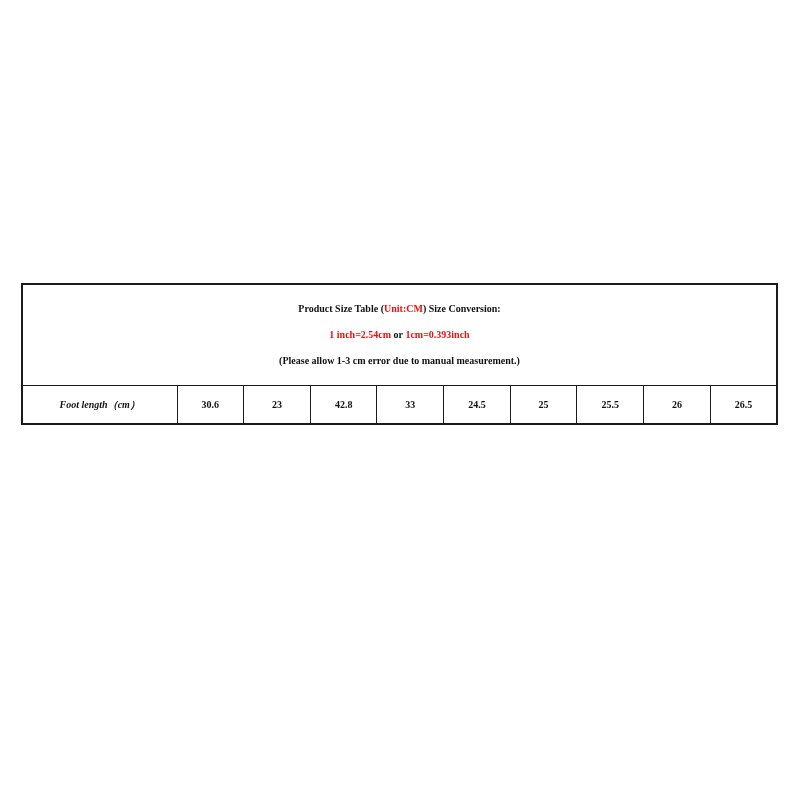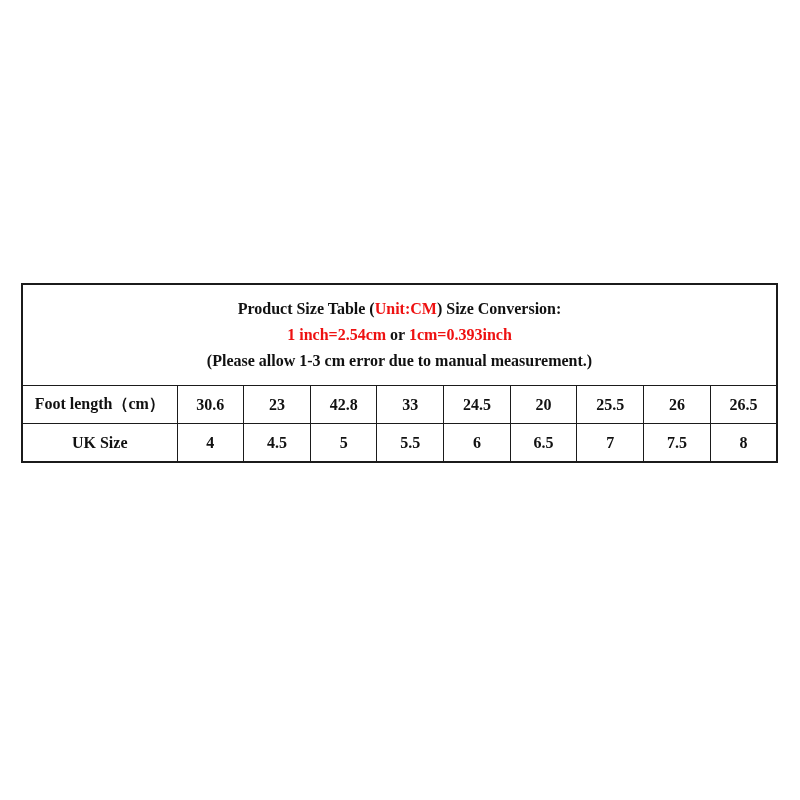--- a/index.html
+++ b/index.html
@@ -28,33 +28,33 @@
     border-collapse: collapse;
     table-layout: fixed;
     border: 2px solid #1b1b1b;
   }
   table.size-table td {
     border: 1px solid #1b1b1b;
     text-align: center;
     vertical-align: middle;
     color: #111111;
     font-weight: bold;
-    font-size: 16px;
+    font-size: 10px;
     padding: 0;
   }
   td.header-cell {
     height: 100px;
     line-height: 26px;
     font-size: 17px;
   }
   .hline { white-space: nowrap; }
   .red   { color: #ee1111; }
   .black { color: #111111; }
   tr.data-row td { height: 37px; }
-  td.label-cell { font-size: 16px; }
+  td.label-cell { font-size: 16px; font-style: italic; }
 </style>
 </head>
 <body>
 
 <div class="canvas">
   <div class="size-table-wrap">
     <table class="size-table">
       <colgroup>
         <col style="width:155px">
         <col>
@@ -77,33 +77,21 @@
         </tr>
       </tbody>
       <tbody>
           <tr class="data-row">
             <td class="label-cell">Foot length（cm）</td>
             <td>30.6</td>
             <td>23</td>
             <td>42.8</td>
             <td>33</td>
             <td>24.5</td>
-            <td>20</td>
+            <td>25</td>
             <td>25.5</td>
             <td>26</td>
             <td>26.5</td>
-          </tr>
-          <tr class="data-row">
-            <td class="label-cell">UK Size</td>
-            <td>4</td>
-            <td>4.5</td>
-            <td>5</td>
-            <td>5.5</td>
-            <td>6</td>
-            <td>6.5</td>
-            <td>7</td>
-            <td>7.5</td>
-            <td>8</td>
           </tr>
         </tbody>
     </table>
   </div>
 </div>
 
 </body></html>

